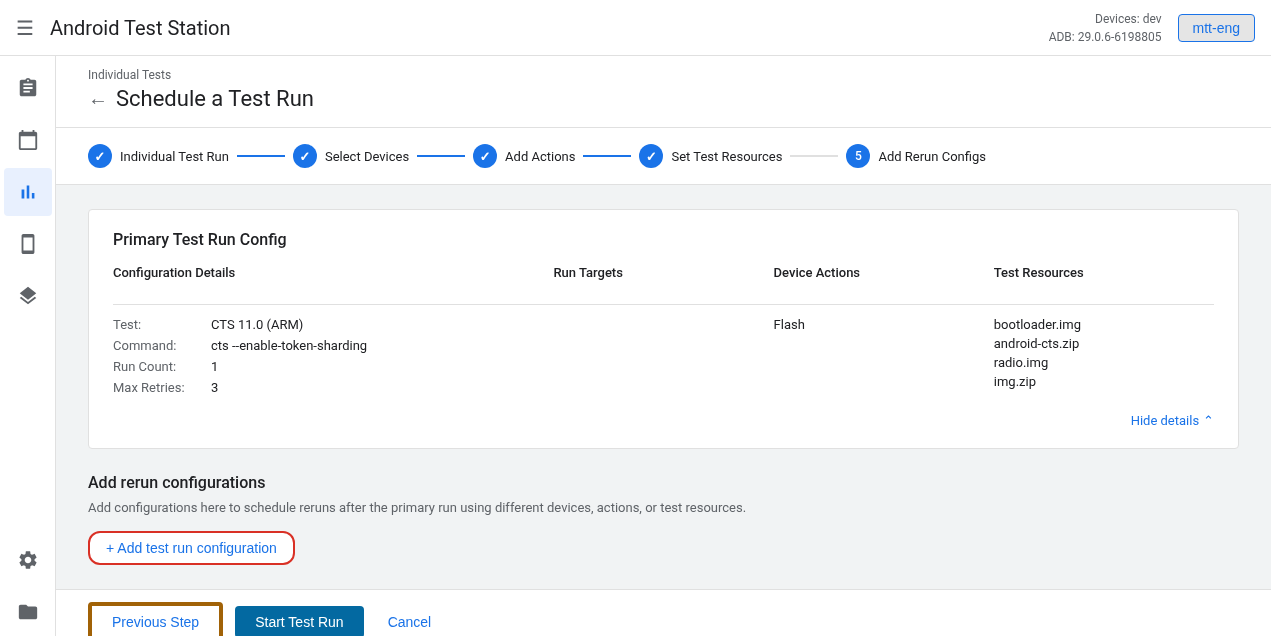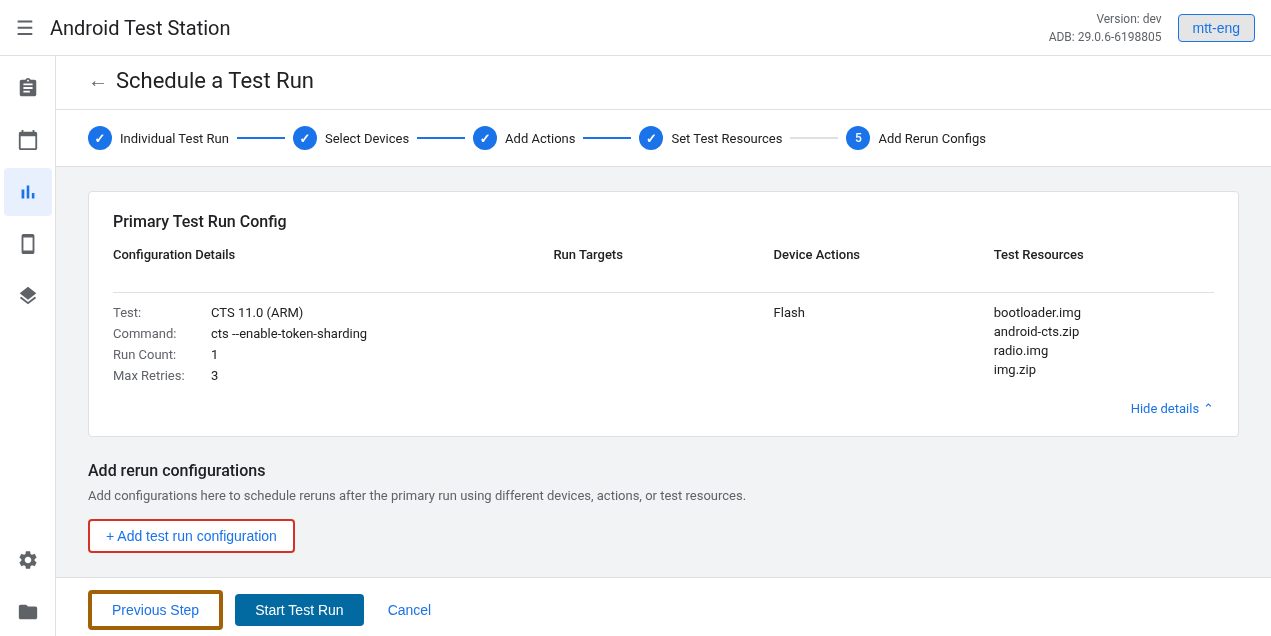--- a/index.html
+++ b/index.html
@@ -42,51 +42,51 @@
     .step-connector { width: 48px; height: 2px; background: #e0e0e0; margin: 0 8px; flex-shrink: 0; }
     .step-connector.done { background: #1a73e8; }
 
     
     .content-area { padding: 24px 32px; }
 
     
     .config-card { background: #fff; border: 1px solid #e0e0e0; border-radius: 4px; padding: 20px 24px; margin-bottom: 24px; }
     .config-card-title { font-size: 16px; font-weight: 500; margin-bottom: 16px; }
     .config-grid { display: grid; grid-template-columns: 2fr 1fr 1fr 1fr; gap: 0; }
-    .config-col-header { font-size: 13px; font-weight: 500; color: #202124; padding-bottom: 30px; border-bottom: 1px solid #e0e0e0; margin-bottom: 12px; }
+    .config-col-header { font-size: 13px; font-weight: 500; color: #202124; padding-bottom: 24px; border-bottom: 1px solid #e0e0e0; margin-bottom: 12px; }
     .config-col { }
     .detail-row { display: flex; gap: 8px; margin-bottom: 6px; font-size: 13px; }
     .detail-label { color: #5f6368; min-width: 90px; }
     .detail-value { color: #202124; }
     .config-list-item { font-size: 13px; color: #202124; margin-bottom: 4px; }
     .hide-details-link { display: flex; align-items: center; justify-content: flex-end; gap: 4px; color: #1a73e8; font-size: 13px; cursor: pointer; margin-top: 12px; }
 
     
     .rerun-section { }
     .rerun-title { font-size: 16px; font-weight: 500; margin-bottom: 8px; }
     .rerun-desc { font-size: 13px; color: #5f6368; margin-bottom: 16px; }
-    .add-config-btn { border: 2px solid #d93025; color: #1a73e8; background: #fff; padding: 7px 16px; border-radius: 4px; font-size: 14px; cursor: pointer; }
+    .add-config-btn { border: 2px solid #d93025; color: #1a73e8; background: #fff; padding: 7px 16px; border-radius: 12px; font-size: 14px; cursor: pointer; }
 
     
     .footer-bar { background: #fff; padding: 12px 32px; border-top: 1px solid #e0e0e0; display: flex; gap: 12px; align-items: center; flex-shrink: 0; }
     .btn-prev { border: 4px solid #a16207; color: #1a73e8; background: #fff; padding: 8px 20px; border-radius: 4px; font-size: 14px; cursor: pointer; }
     .btn-start { border: none; color: #fff; background: #0369a1; padding: 8px 20px; border-radius: 4px; font-size: 14px; cursor: pointer; font-weight: 500; }
     .btn-cancel { border: none; color: #1a73e8; background: transparent; padding: 8px 12px; border-radius: 4px; font-size: 14px; cursor: pointer; }
 
     
     .checkmark::before { content: "✓"; font-weight: bold; font-size: 13px; }
   </style>
 </head>
 <body>
 
 <div class="topbar">
   <span class="topbar-menu-icon">☰</span>
   <span class="topbar-title">Android Test Station</span>
   <div class="topbar-version">
-    <div>Version: dev</div>
+    <div>Devices: dev</div>
     <div>ADB: 29.0.6-6198805</div>
   </div>
   <button class="topbar-env-btn">mtt-eng</button>
 </div>
 
 <div class="body-layout">
 
   <div class="sidebar">
 
     <div class="sidebar-item">
@@ -129,20 +129,21 @@
     <div class="sidebar-item">
       <svg viewBox="0 0 24 24" fill="currentColor">
           <path d="M10 4H4c-1.1 0-1.99.9-1.99 2L2 18c0 1.1.9 2 2 2h16c1.1 0 2-.9 2-2V8c0-1.1-.9-2-2-2h-8l-2-2z"></path>
         </svg>
     </div>
   </div>
 
   <div class="main">
 
     <div class="page-header">
+      <div class="breadcrumb">Individual Tests</div>
       <div class="page-title-row">
         <button class="back-btn">←</button>
         <span class="page-title">Schedule a Test Run</span>
       </div>
     </div>
 
     <div class="stepper-bar">
 
       <div class="step">
         <div class="step-circle done">

